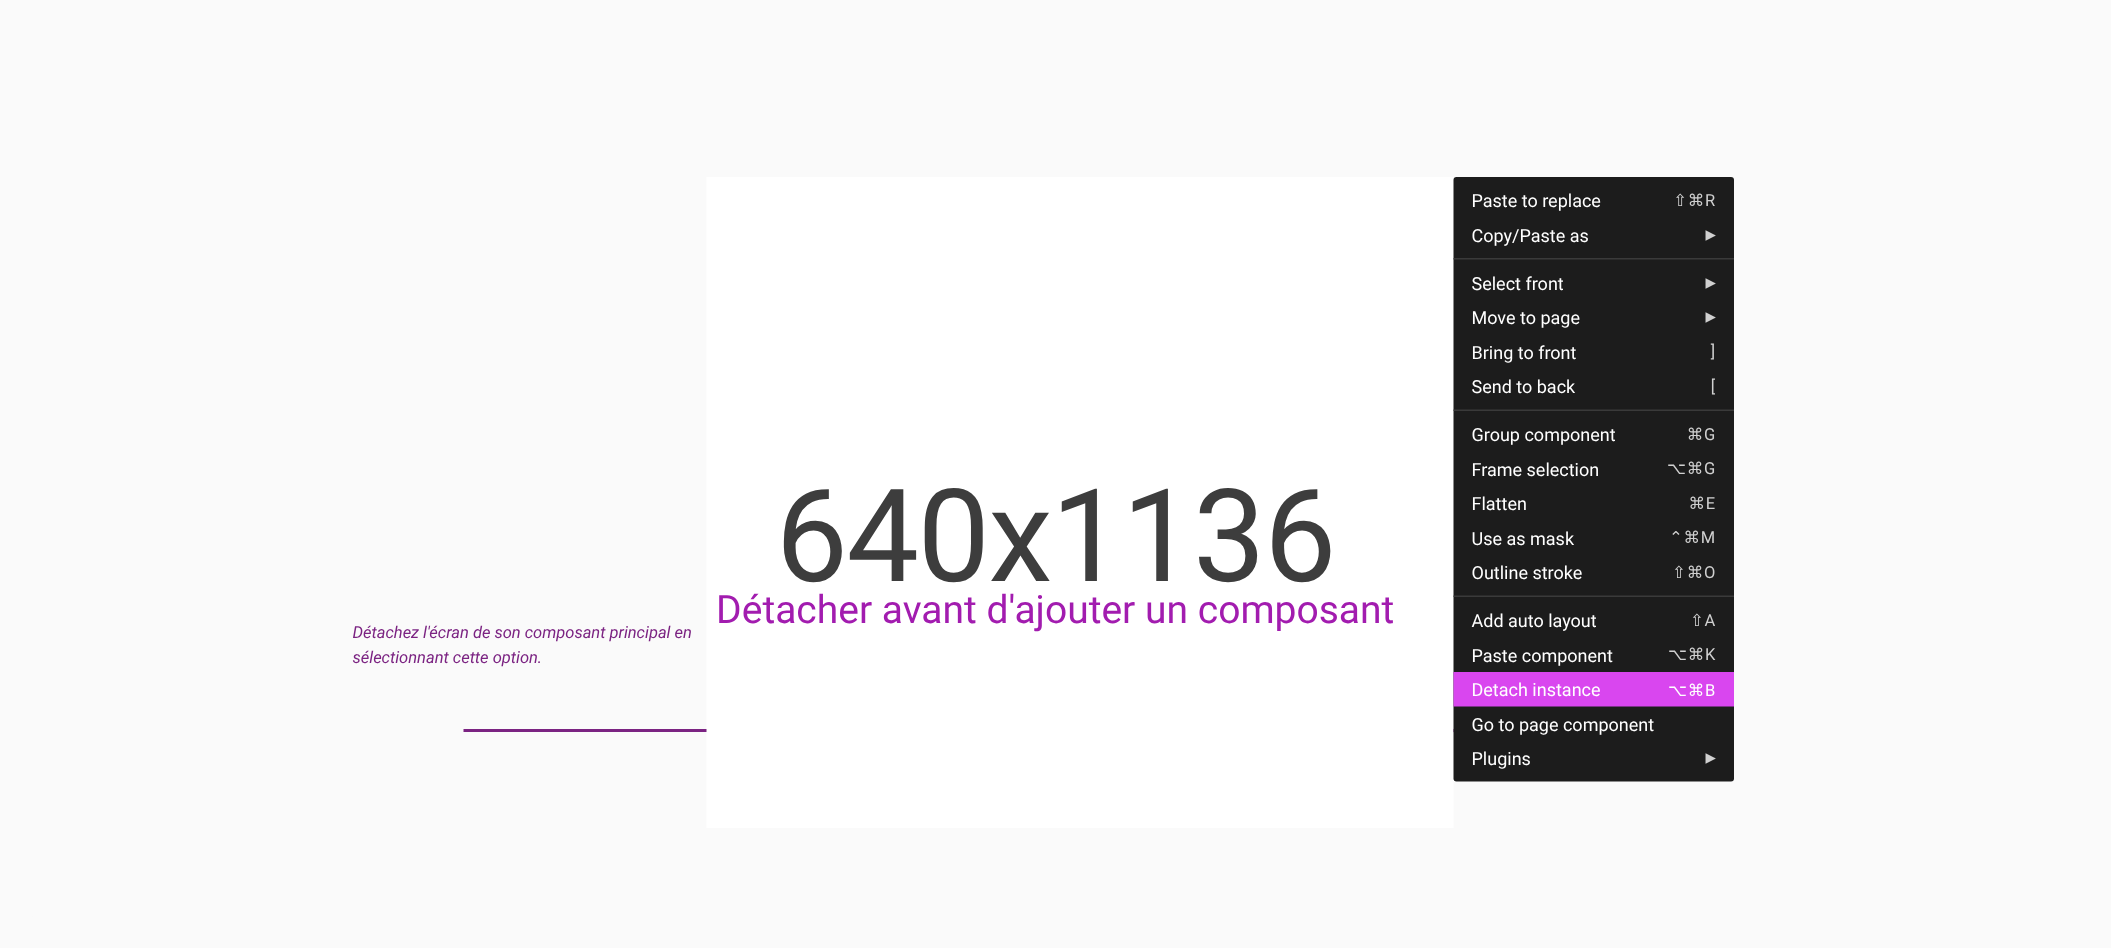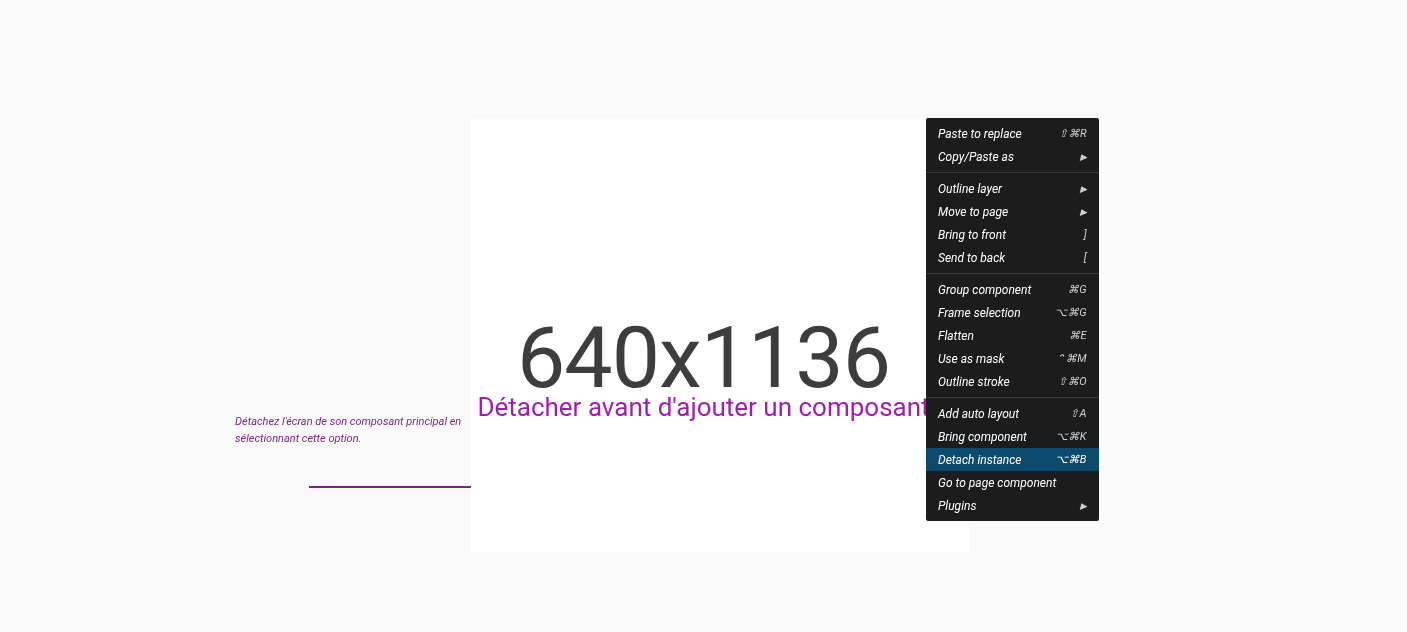--- a/index.html
+++ b/index.html
@@ -74,50 +74,50 @@
       transform: translateX(-50%);
       width: 460px;
       text-align: center;
       font-size: 26px;
       color: #a21caf;
       line-height: 1.3;
       white-space: normal;
     }
     .context-menu {
       position: absolute;
-      left: 908px;
+      left: 951px;
       top: 103px;
-      width: 173px;
+      width: 187px;
       background: #1c1c1c;
       color: #fff;
       font-size: 12px;
       border-radius: 2px;
       padding: 4px 0;
-      font-style: italic;
     }
     .menu-item {
       display: flex;
       align-items: center;
       justify-content: space-between;
       padding: 4.5px 12px;
       cursor: default;
       white-space: nowrap;
     }
     .menu-item .shortcut {
       color: #d0d0d0;
       font-size: 11px;
       margin-left: 10px;
       letter-spacing: 0.5px;
     }
     .menu-item .arrow {
       color: #d0d0d0;
       font-size: 9px;
     }
     .menu-item.highlighted {
-      background: #0c4a6e;
+      background: #d946ef;
+      align-items: flex-end;
     }
     .menu-item.highlighted .shortcut {
       color: #fff;
     }
     .divider {
       height: 1px;
       background: #3a3a3a;
       margin: 4px 0;
     }
   </style>
@@ -139,21 +139,21 @@
       <div class="menu-item">
         <span>Paste to replace</span>
         <span class="shortcut">⇧⌘R</span>
       </div>
       <div class="menu-item">
         <span>Copy/Paste as</span>
         <span class="arrow">▶</span>
       </div>
       <div class="divider"></div>
       <div class="menu-item">
-        <span>Outline layer</span>
+        <span>Select front</span>
         <span class="arrow">▶</span>
       </div>
       <div class="menu-item">
         <span>Move to page</span>
         <span class="arrow">▶</span>
       </div>
       <div class="menu-item">
         <span>Bring to front</span>
         <span class="shortcut">]</span>
       </div>
@@ -181,21 +181,21 @@
       <div class="menu-item">
         <span>Outline stroke</span>
         <span class="shortcut">⇧⌘O</span>
       </div>
       <div class="divider"></div>
       <div class="menu-item">
         <span>Add auto layout</span>
         <span class="shortcut">⇧A</span>
       </div>
       <div class="menu-item">
-        <span>Bring component</span>
+        <span>Paste component</span>
         <span class="shortcut">⌥⌘K</span>
       </div>
       <div class="menu-item highlighted">
         <span>Detach instance</span>
         <span class="shortcut">⌥⌘B</span>
       </div>
       <div class="menu-item">
         <span>Go to page component</span>
       </div>
       <div class="menu-item">

